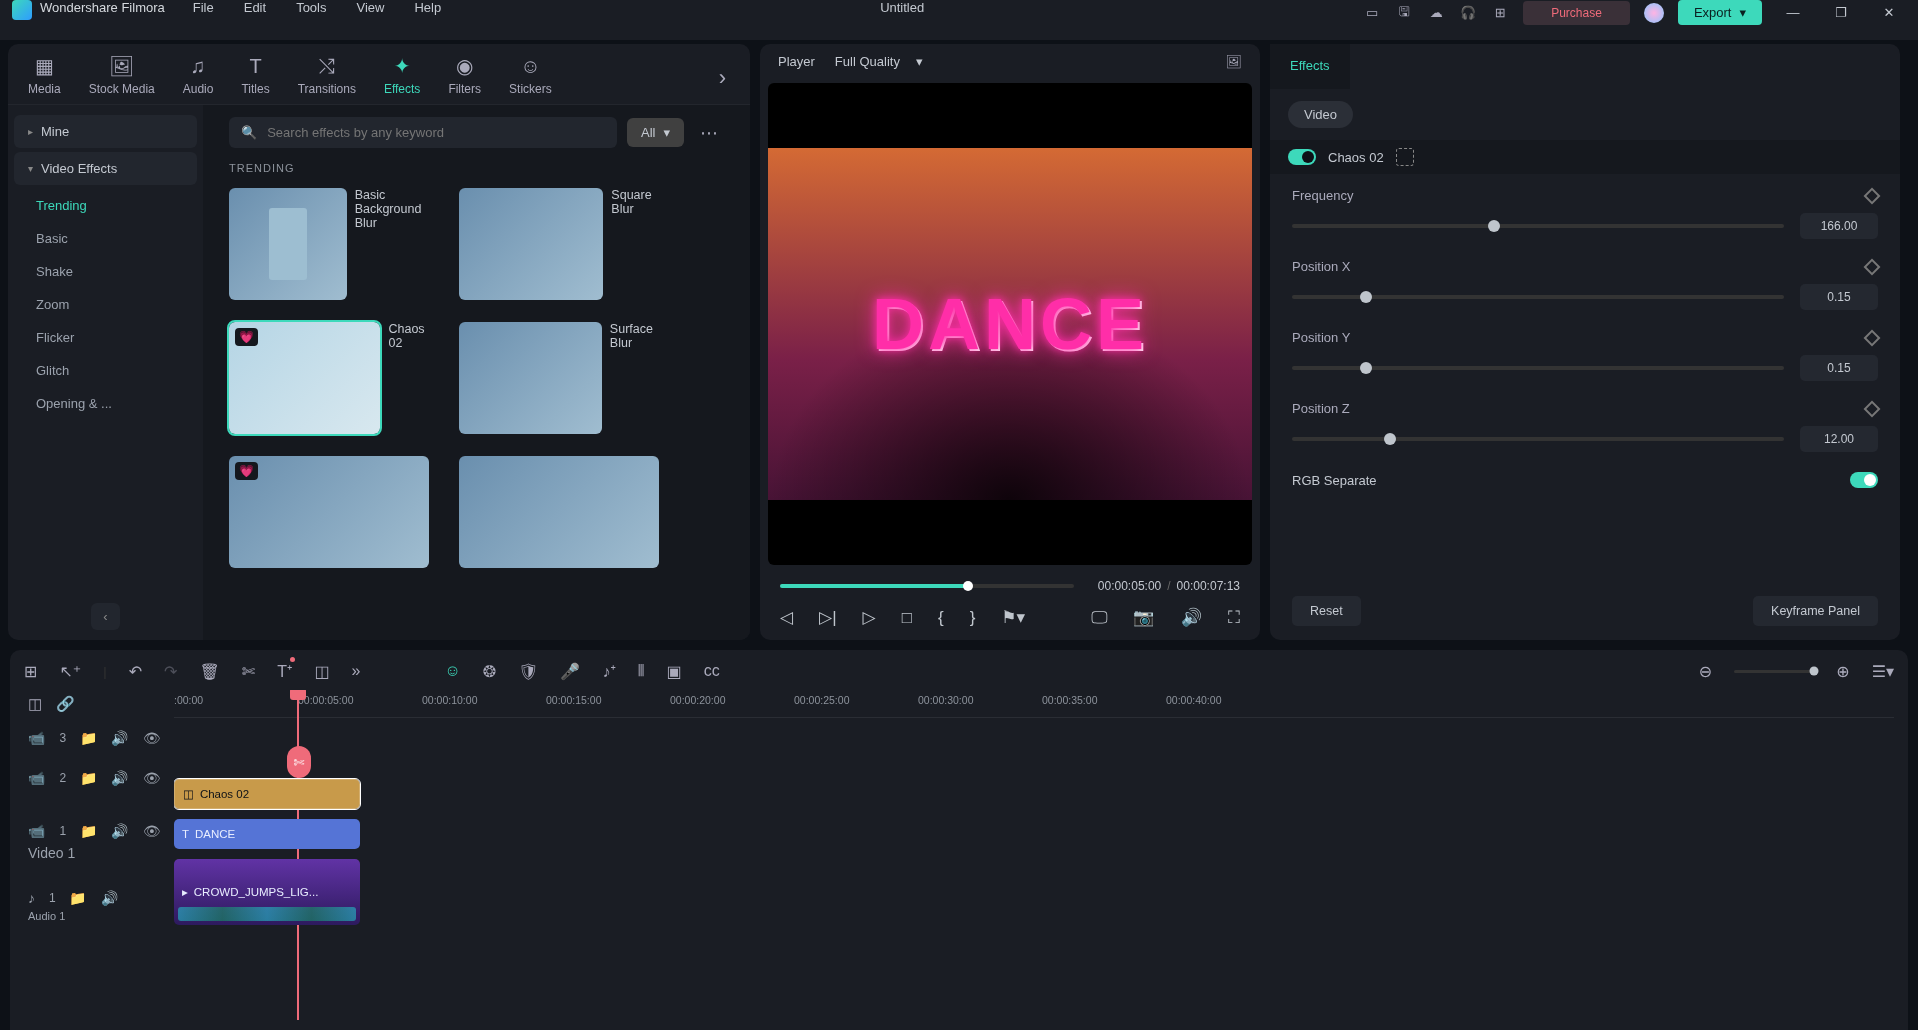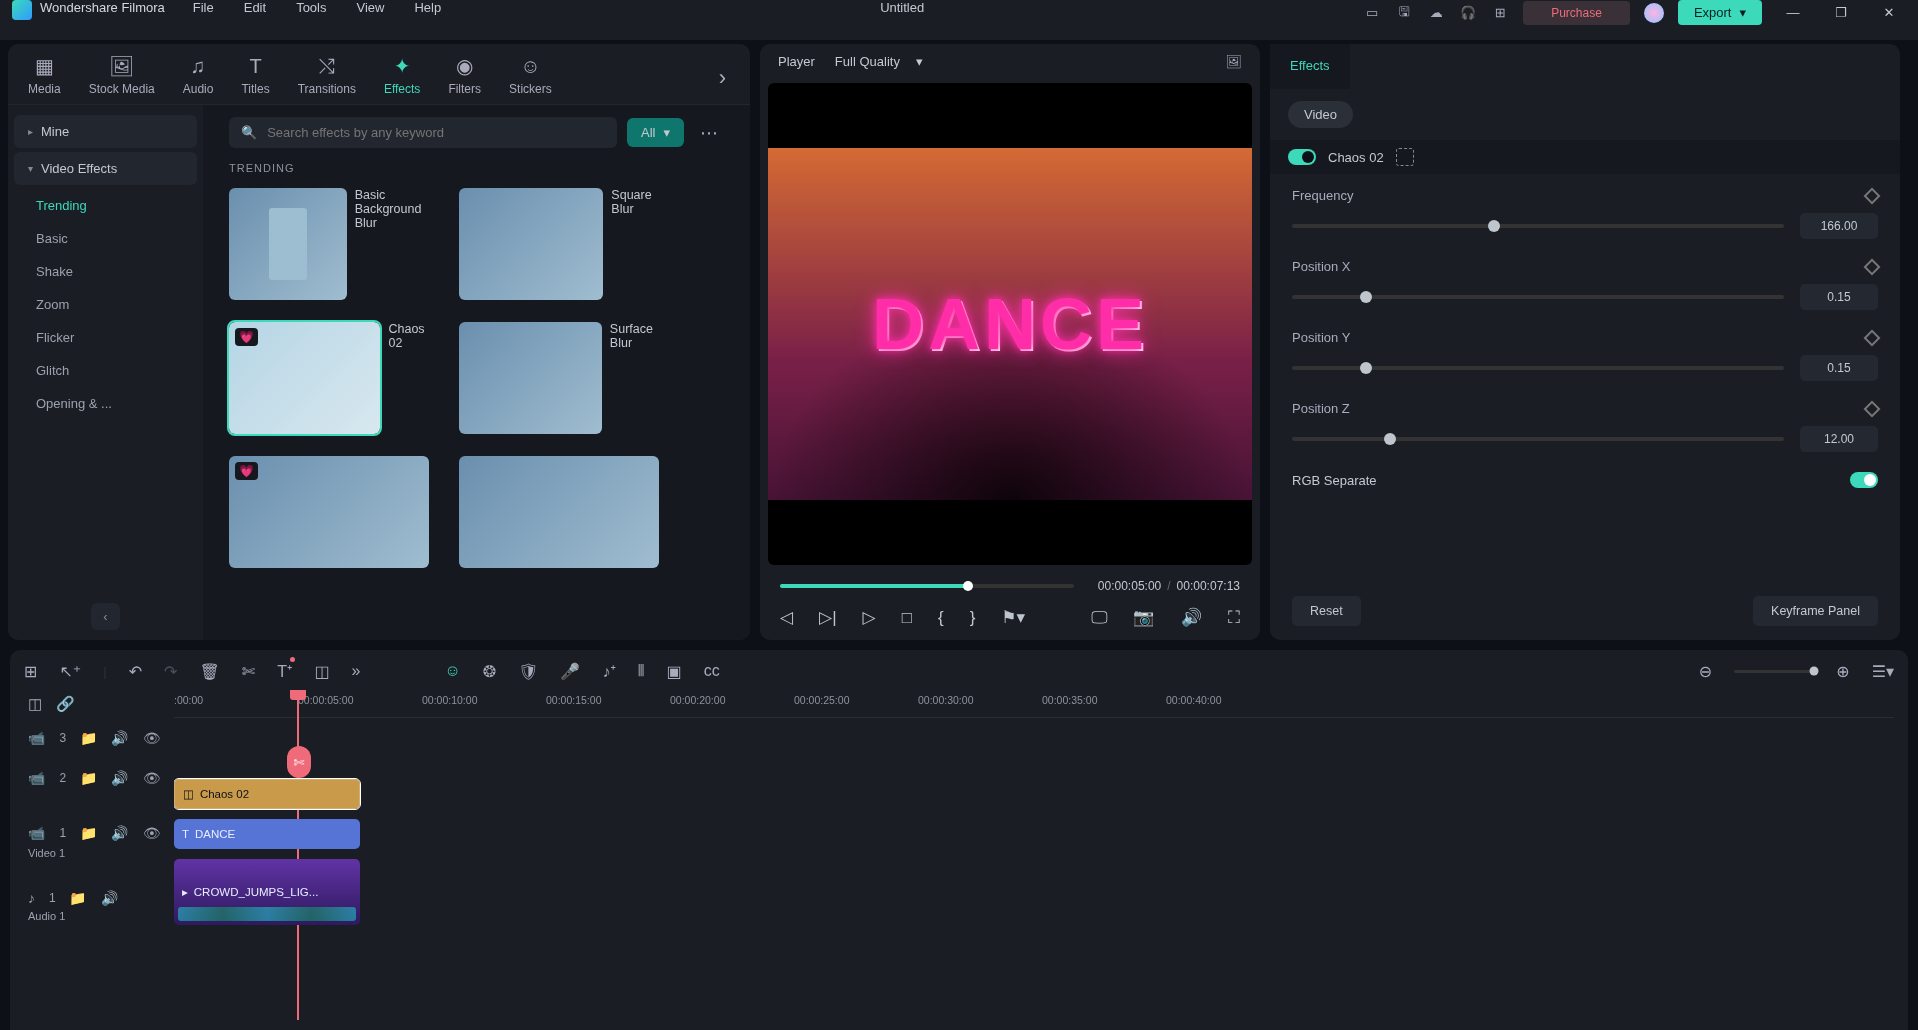--- a/index.html
+++ b/index.html
@@ -32,21 +32,21 @@
 .side-item .chev { font-size: 10px; color: #888; }
 .sub-list { display: flex; flex-direction: column; }
 .sub-item { padding: 9px 22px; color: #9ba2ad; cursor: pointer; }
 .sub-item.active { color: #3dd9bb; }
 .side-collapse { margin-top: auto; align-self: center; background: #22262e; padding: 6px 12px; border-radius: 6px; color:#888; }
 
 .browser { flex: 1; padding: 12px 26px; background: #15181e; border-radius: 0 0 10px 0; overflow-y: auto; }
 .search-row { display: flex; gap: 10px; align-items: center; margin-bottom: 14px; }
 .search-box { flex: 1; background: #22262e; border-radius: 6px; padding: 8px 12px; display: flex; align-items: center; gap: 10px; color: #888; }
 .search-box input { background: transparent; border: none; color: #c4c9d1; outline: none; flex: 1; font-size: 13px; }
-.filter-all { background: #0f766e; padding: 7px 14px; border-radius: 6px; display: flex; gap: 8px; align-items: center; color:#c4c9d1; }
+.filter-all { background: #404040; padding: 7px 14px; border-radius: 6px; display: flex; gap: 8px; align-items: center; color:#c4c9d1; }
 .more-dots { color: #aab; padding: 0 6px; font-size: 18px; }
 .section-head { font-size: 11px; letter-spacing: 1px; color: #8d939c; margin-bottom: 14px; }
 .grid { display: grid; grid-template-columns: repeat(2, 200px); gap: 22px 30px; }
 .card { display: flex; gap: 8px; }
 .thumb { width: 200px; height: 112px; background: linear-gradient(135deg,#6a8fae,#a0bdd0); border-radius: 6px; position: relative; }
 .thumb.sel { outline: 2px solid #3dd9bb; }
 .thumb .heart { position: absolute; top: 6px; left: 6px; background: #15181e; padding: 2px 4px; border-radius: 4px; font-size: 12px; }
 .card-label { font-size: 12.5px; color: #c4c9d1; }
 .thumb-inner { position:absolute; inset:20px 40px; background:#9dbed1; border-radius:3px; }
 
@@ -419,21 +419,21 @@
         </div>
       <div class="track-row tall">
           <div style="display:flex;flex-direction:column;gap:6px">
             <div style="display:flex;gap:14px;align-items:center">
               <span class="tr-ico">📹</span>
               <span>1</span>
               <span class="tr-ico">📁</span>
               <span class="tr-ico">🔊</span>
               <span class="tr-ico">👁</span>
             </div>
-            <div style="font-size:11px">Video 1</div>
+            <div style="font-size:14px">Video 1</div>
           </div>
         </div>
       <div class="track-row">
           <div style="display:flex;flex-direction:column;gap:4px">
             <div style="display:flex;gap:14px;align-items:center">
               <span class="tr-ico">♪</span>
               <span>1</span>
               <span class="tr-ico">📁</span>
               <span class="tr-ico">🔊</span>
             </div>

